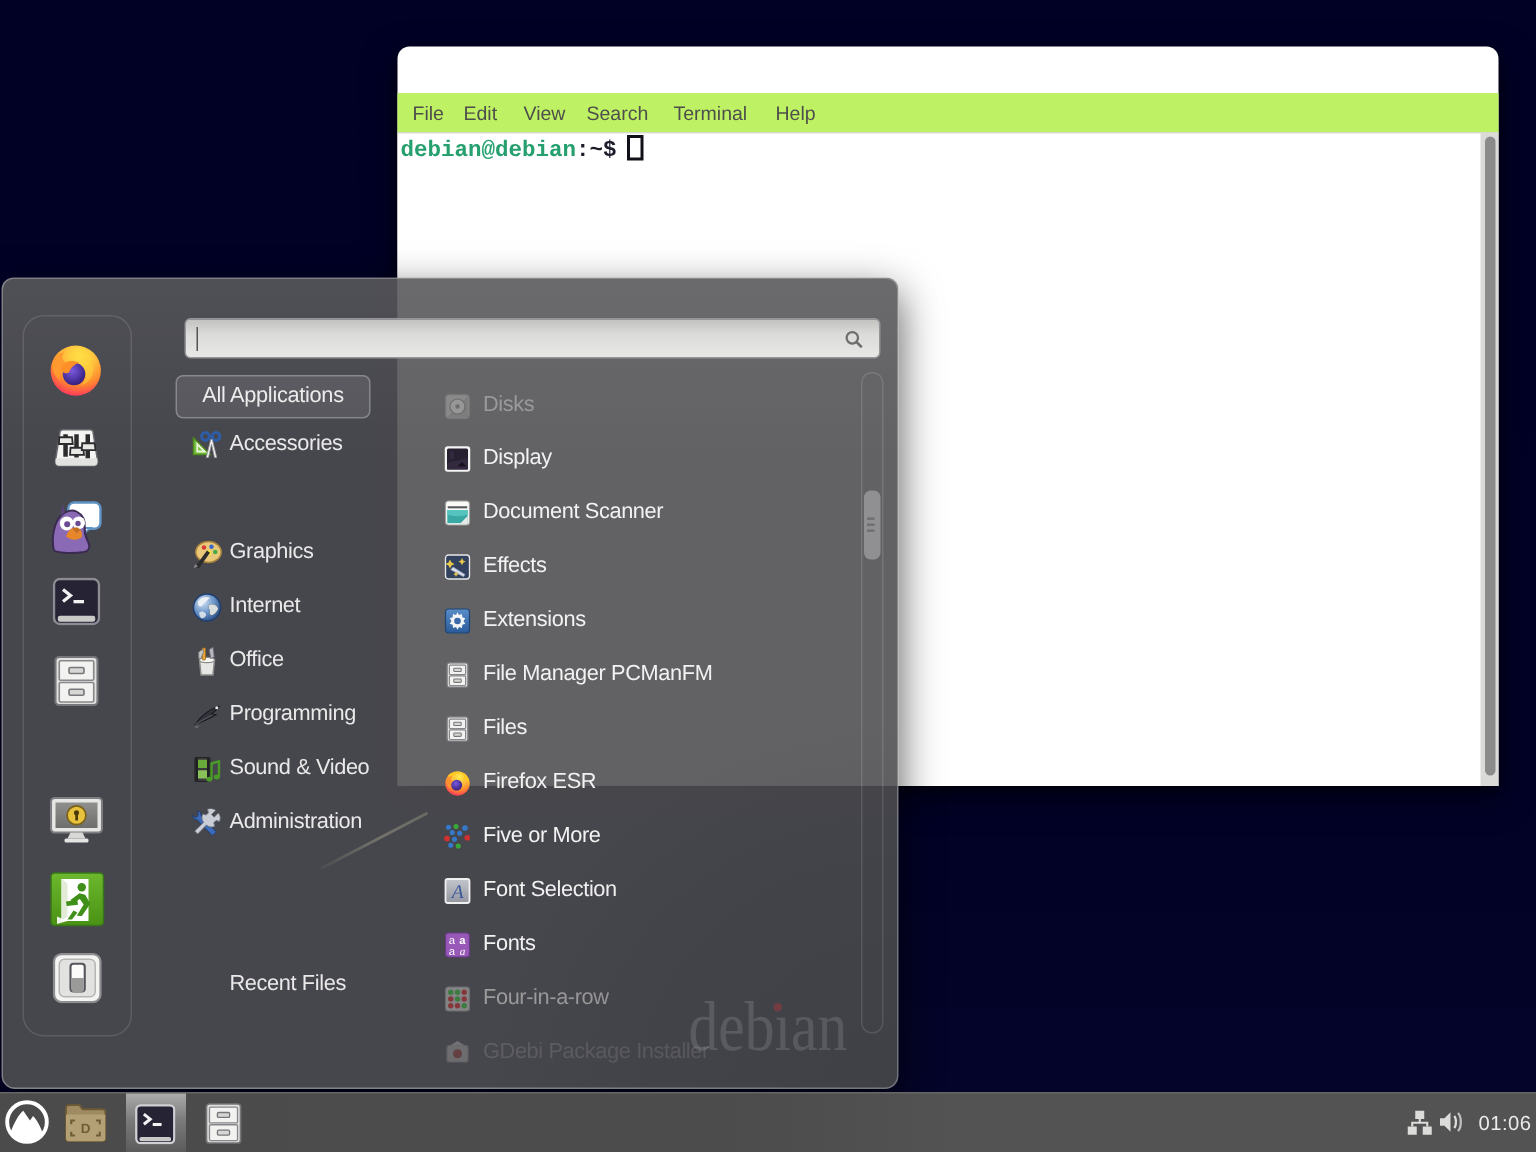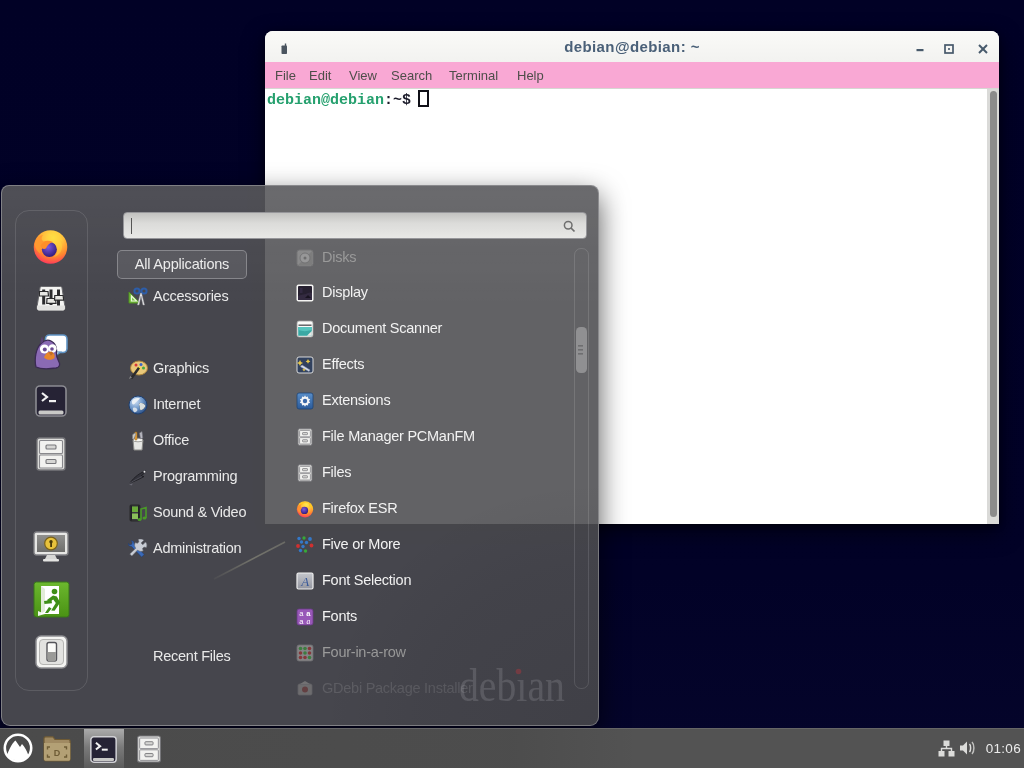--- a/index.html
+++ b/index.html
@@ -10,21 +10,21 @@
 
   
   #term { left:265px; top:31px; width:734px; height:493px;
           border-radius:8px 8px 0 0; background:#fff;
           box-shadow:0 8px 22px rgba(0,0,0,0.55), 0 2px 6px rgba(0,0,0,0.4); }
   #term .titlebar { position:absolute; left:0; top:0; width:100%; height:31px;
           background:linear-gradient(#fafaf8,#f2f2f0); border-radius:8px 8px 0 0; }
   #term .title { position:absolute; width:100%; text-align:center; top:7px;
           font-size:15px; font-weight:bold; color:#4a6078; letter-spacing:0.4px; }
   #term .menubar { position:absolute; left:0; top:31px; width:100%; height:27px;
-          background:#f9a8d4; border-bottom:1px solid #d6d6d2; }
+          background:#bef264; border-bottom:1px solid #d6d6d2; }
   #term .menubar span { position:absolute; top:6px; font-size:13px; color:#4e4e4a; }
   #term .content { position:absolute; left:0; top:58px; width:722px; height:435px;
           background:#fff; font-family:"Liberation Mono",monospace; font-size:15px; }
   #term .sb-track { position:absolute; right:0; top:58px; width:12px; height:435px;
           background:#dadad8; }
   #term .sb-thumb { position:absolute; right:2.5px; top:60px; width:7px; height:426px;
           background:#8b8b8b; border-radius:3.5px; }
   .prompt { position:absolute; left:2px; top:3px; white-space:pre; font-weight:bold; }
   .pg { color:#25a06e; } .pd { color:#1c1c2b; }
   .cursor { position:absolute; left:153px; top:1px; width:11px; height:17px;
@@ -43,21 +43,21 @@
           background:linear-gradient(#c2c2c0 0%,#dbdbd9 40%,#e8e8e6 100%);
           border:1px solid #96969a; border-radius:4px; }
   #menu .caret { position:absolute; left:7px; top:5px; width:1px; height:16px; background:#555; }
   #menu .allapps { position:absolute; left:115px; top:64px; width:130px; height:29px;
           background:rgba(255,255,255,0.09); border:1px solid rgba(255,255,255,0.28);
           border-radius:5px; color:#ececec; font-size:14.5px; letter-spacing:-0.2px;
           line-height:27px; text-align:center; }
   .cat { position:absolute; left:115px; width:175px; height:26px; color:#e9e9e9; font-size:14.5px; letter-spacing:-0.25px; }
   .cat .ic  { position:absolute; left:11px; top:3px; width:20px; height:20px; }
   .cat .tx  { position:absolute; left:36px; top:4px; }
-  .app { position:absolute; left:289px; width:270px; height:26px; color:#f2f2f2; font-size:14.5px; letter-spacing:-0.25px; }
+  .app { position:absolute; left:289px; width:270px; height:26px; color:#f2f2f2; font-size:14.5px; letter-spacing:-0.25px;margin-top:13px; }
   .app .ic { position:absolute; left:5px;  top:4px; width:18px; height:18px; }
   .app .tx { position:absolute; left:31px; top:4px; }
   #menu .sb2-track { position:absolute; left:572px; top:62px; width:15px; height:441px;
           border:1px solid rgba(255,255,255,0.13); border-radius:7px; }
   #menu .sb2-thumb { position:absolute; left:1px; top:78px; width:11px; height:46px;
           background:#909092; border-radius:4.5px; }
   #menu .wm { position:absolute; left:457px; top:472px; font-family:"Liberation Serif",serif;
           font-size:47px; color:rgba(228,228,234,0.165); transform:scaleX(0.845); transform-origin:left; letter-spacing:0px; }
   .sideic { position:absolute; left:31px; }
 
@@ -67,38 +67,20 @@
   #bar .shade { position:absolute; left:0; top:0; width:640px; height:40px;
          background:linear-gradient(to right, rgba(20,20,20,0.13), rgba(20,20,20,0.10) 80%, rgba(20,20,20,0)); }
   #bar .active { position:absolute; left:84px; top:0; width:40px; height:40px;
          background:linear-gradient(#ababab, #7a7a7a 45%, #5a5a5a); }
   #bar .clock { position:absolute; right:3px; top:12px; font-size:13.5px; font-weight:normal; color:#ebebeb; letter-spacing:0.3px; }
 </style>
 </head>
 <body>
 
 <div id="term" class="abs">
-  <div class="titlebar">
-    <div class="title">debian@debian: ~</div>
-    <svg style="position:absolute;left:15px;top:12px" width="9" height="12" viewBox="0 0 9 12">
-      <rect x="1.5" y="2.5" width="5.5" height="8.5" rx="0.8" fill="#4a545f"></rect>
-      <rect x="4.8" y="0.5" width="1.4" height="3" fill="#4a545f"></rect>
-    </svg>
-    <svg style="position:absolute;right:75px;top:13px" width="8" height="8" viewBox="0 0 8 8">
-      <rect x="0.5" y="5" width="7" height="2.2" fill="#47596b"></rect>
-    </svg>
-    <svg style="position:absolute;right:45px;top:13px" width="10" height="10" viewBox="0 0 10 10">
-      <rect x="1" y="1" width="8" height="8" fill="none" stroke="#47596b" stroke-width="1.7"></rect>
-      <rect x="4.1" y="4.1" width="1.8" height="1.8" fill="#47596b"></rect>
-    </svg>
-    <svg style="position:absolute;right:11px;top:13px" width="10" height="10" viewBox="0 0 10 10">
-      <line x1="1" y1="1" x2="9" y2="9" stroke="#47596b" stroke-width="1.9"></line>
-      <line x1="9" y1="1" x2="1" y2="9" stroke="#47596b" stroke-width="1.9"></line>
-    </svg>
-  </div>
   <div class="menubar">
     <span style="left:10px">File</span>
     <span style="left:44px">Edit</span>
     <span style="left:84px">View</span>
     <span style="left:126px">Search</span>
     <span style="left:184px">Terminal</span>
     <span style="left:252px">Help</span>
   </div>
   <div class="content">
     <div class="prompt"><span class="pg">debian@debian</span><span class="pd">:~$</span></div>

